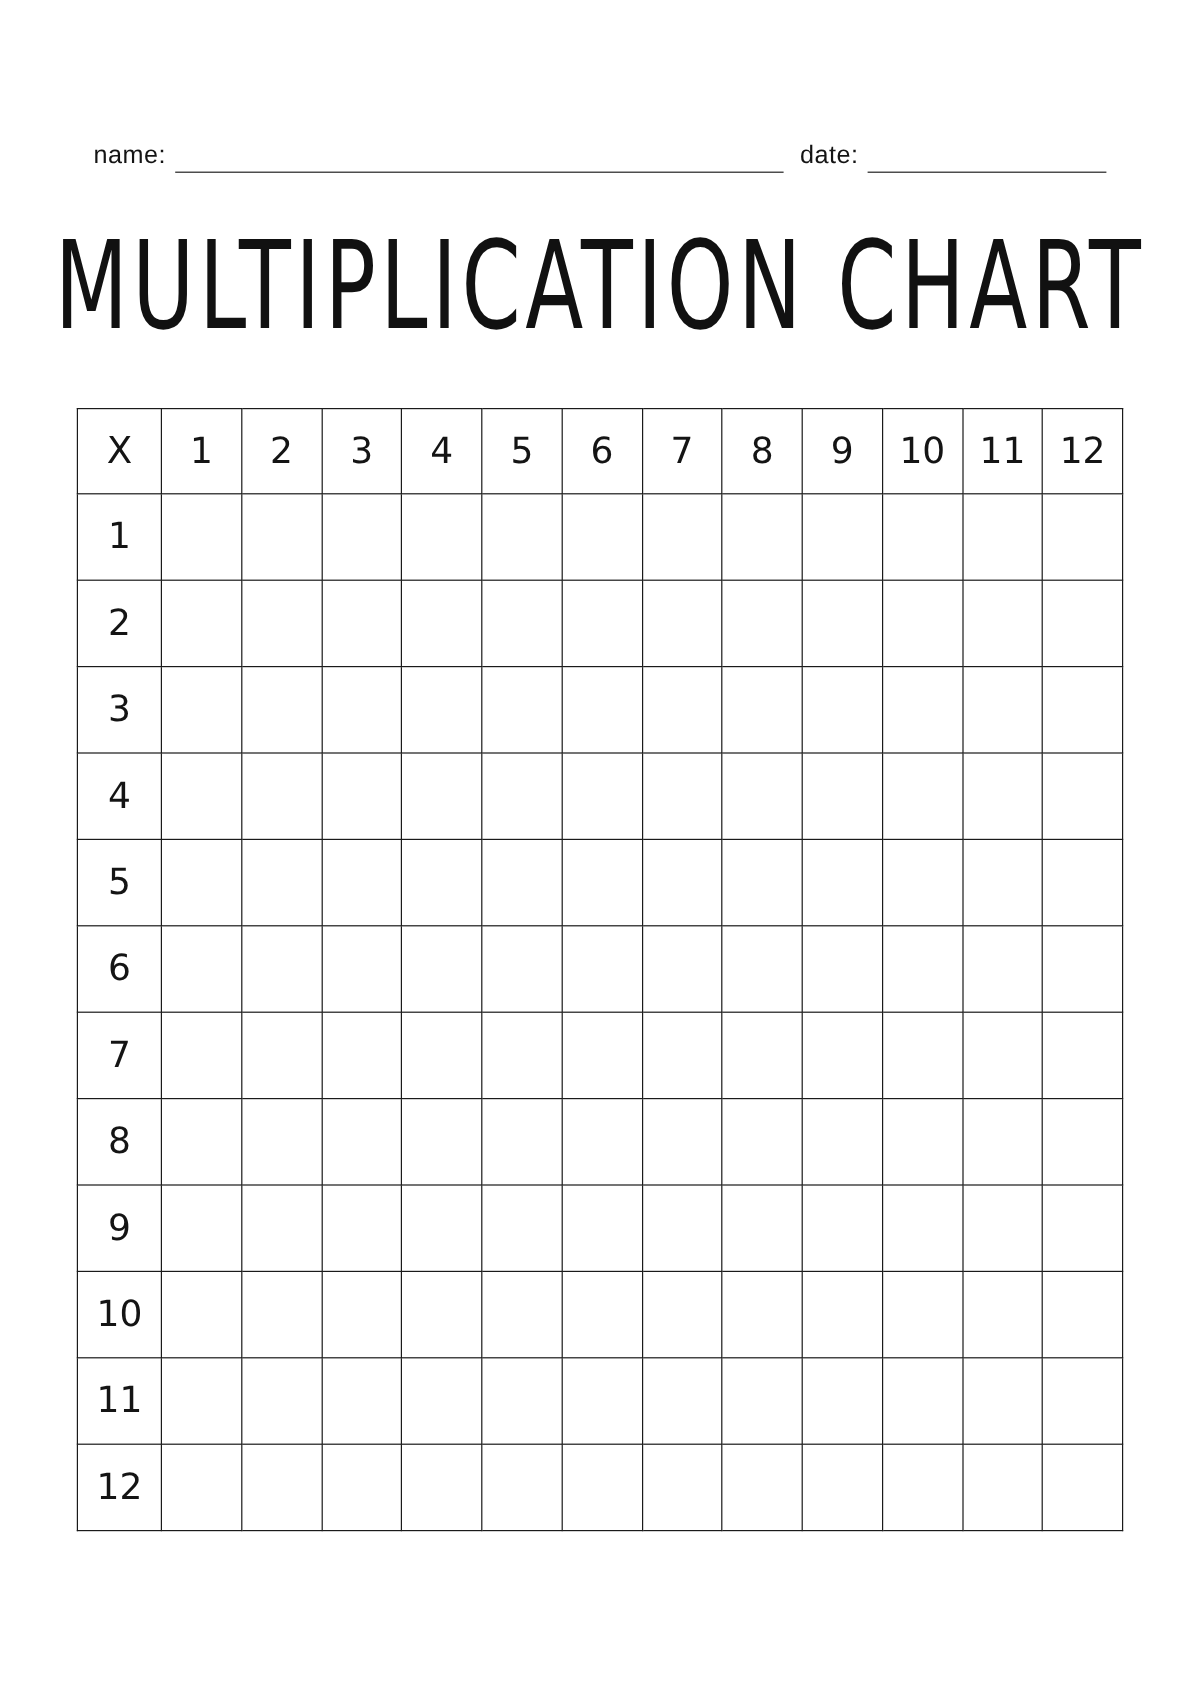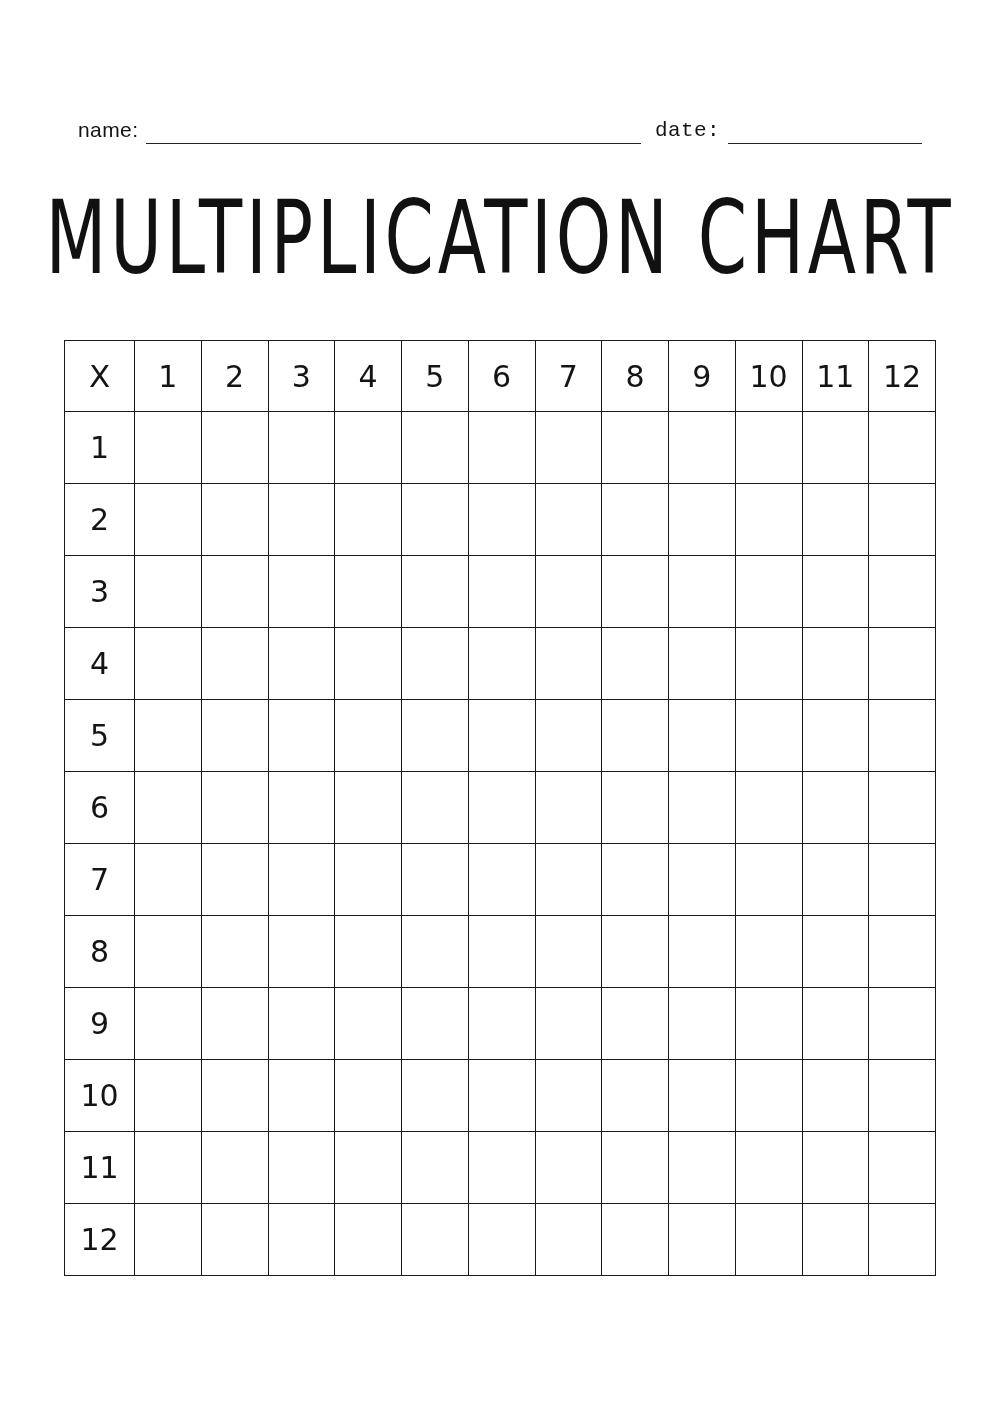--- a/index.html
+++ b/index.html
@@ -40,21 +40,21 @@
     padding-bottom: 2px;
   }
   .meta-line {
     flex: 1 1 auto;
     border-bottom: 1.6px solid #222;
     height: 20px;
     margin: 0 4px 0 8px;
   }
   .meta-line.name-line { flex-grow: 2.55; }
   .meta-line.date-line { flex-grow: 1; margin-right: 0; }
-  .meta-label.date-label { padding-left: 10px; font-family: Liberation Mono, monospace; }
+  .meta-label.date-label { padding-left: 10px; }
 
   
   .title {
     position: absolute;
     top: 178px;
     left: 0;
     width: 1000px;
     text-align: center;
     font-family: "DejaVu Sans", sans-serif;
     font-weight: 400;

